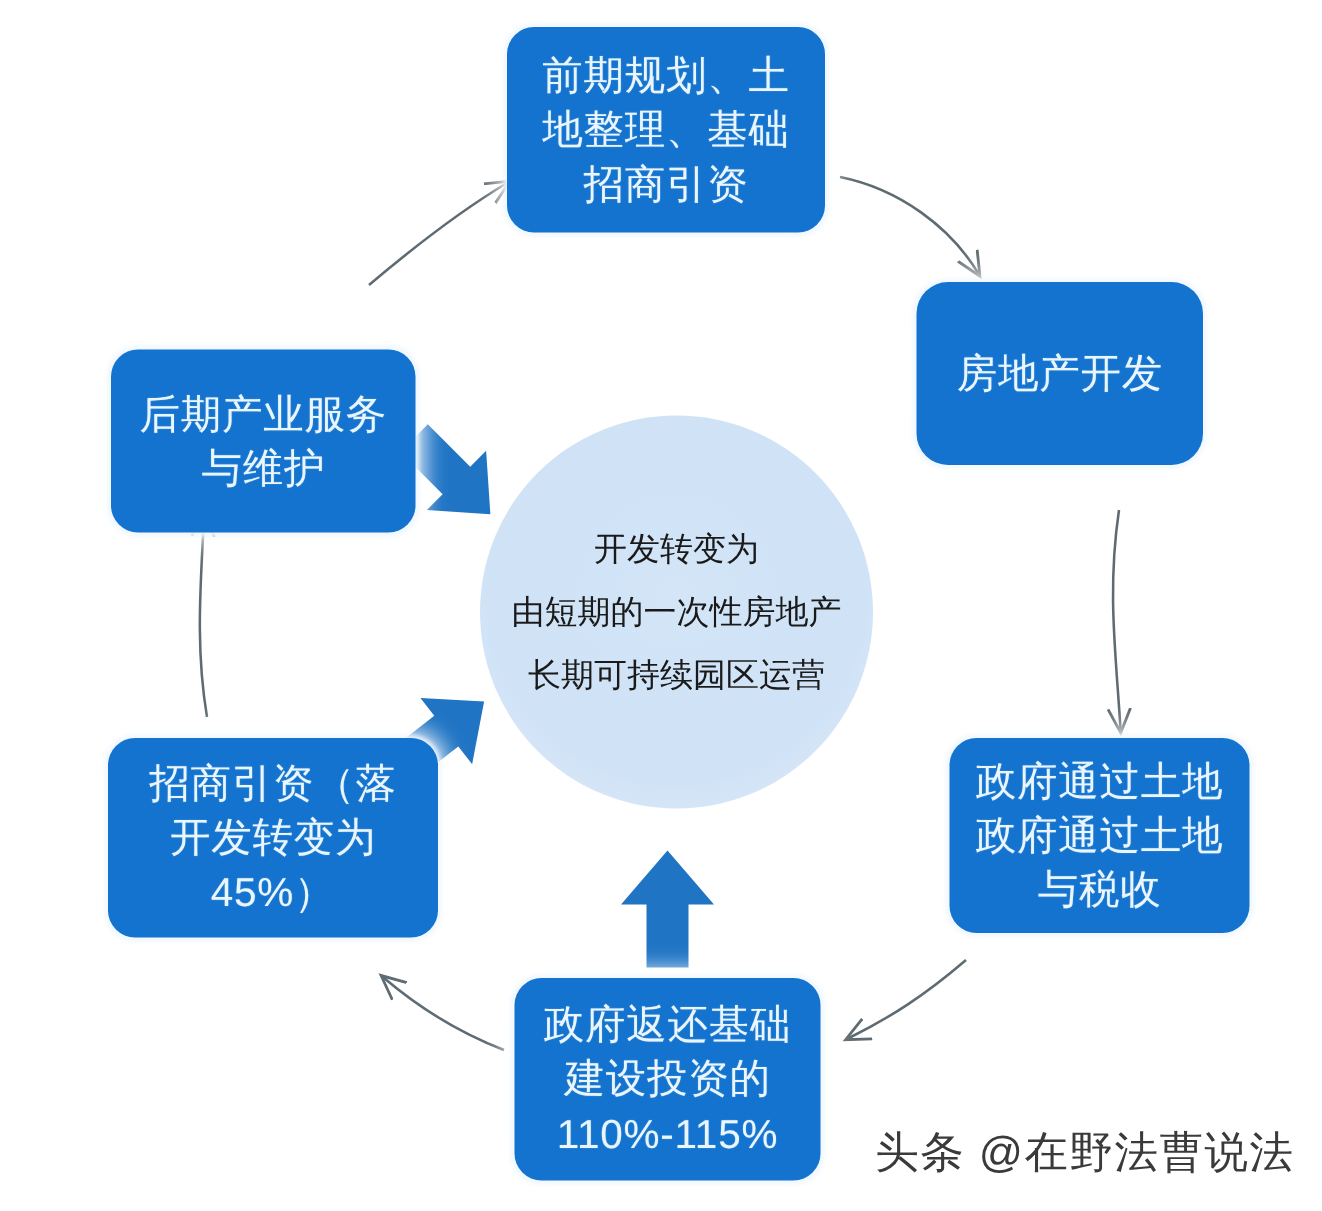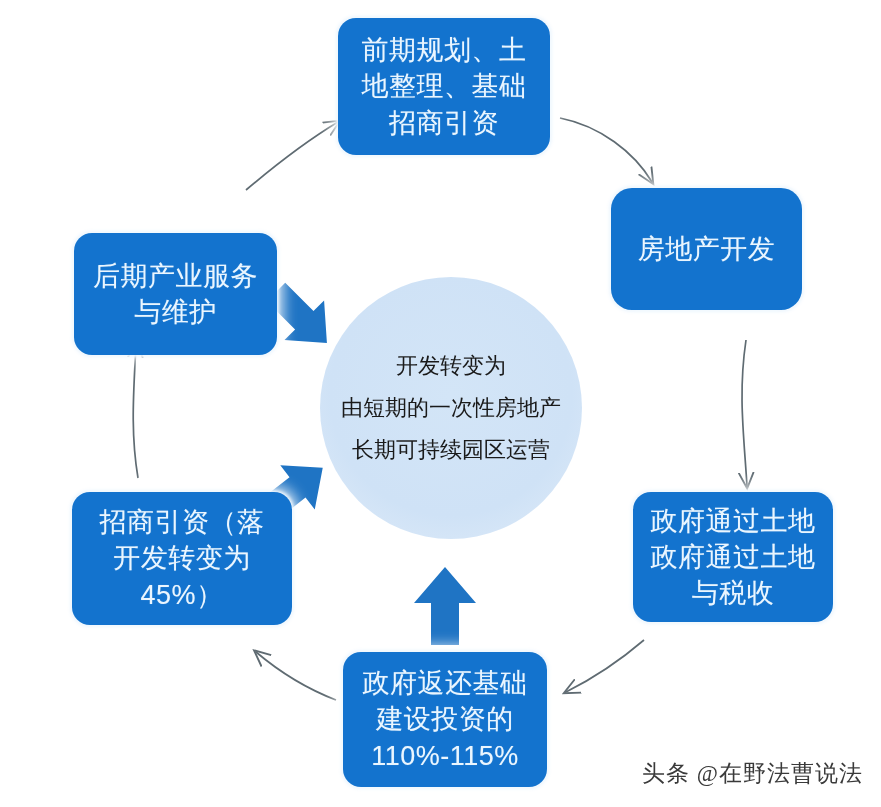--- a/index.html
+++ b/index.html
@@ -63,25 +63,25 @@
 
   
   .thin-arrow{position:absolute;}
   svg{overflow:visible;}
 
   
   #watermark{
     position:absolute;
     right:18px;
     bottom:18px;
-    font-size:23px;
+    font-size:29px;
     color:#3a3a3a;
     letter-spacing:1px;
     white-space:nowrap;
-    font-family:Liberation Serif, serif;
+    font-family:Liberation Sans, sans-serif;
     margin-top:33px;
   }
 </style>
 </head>
 <body>
 
 <div id="stage">
 
   <svg class="thin-arrow" style="left:0;top:0;" width="881" height="807">
     <defs>

